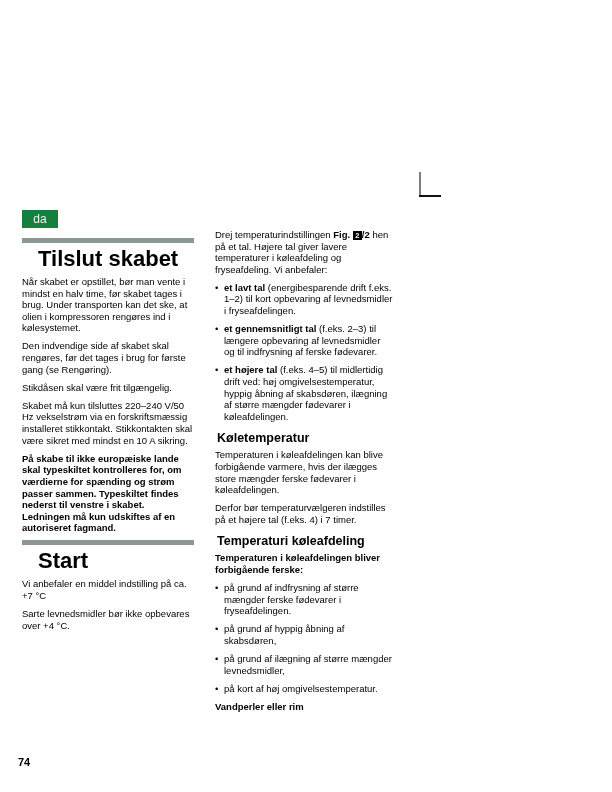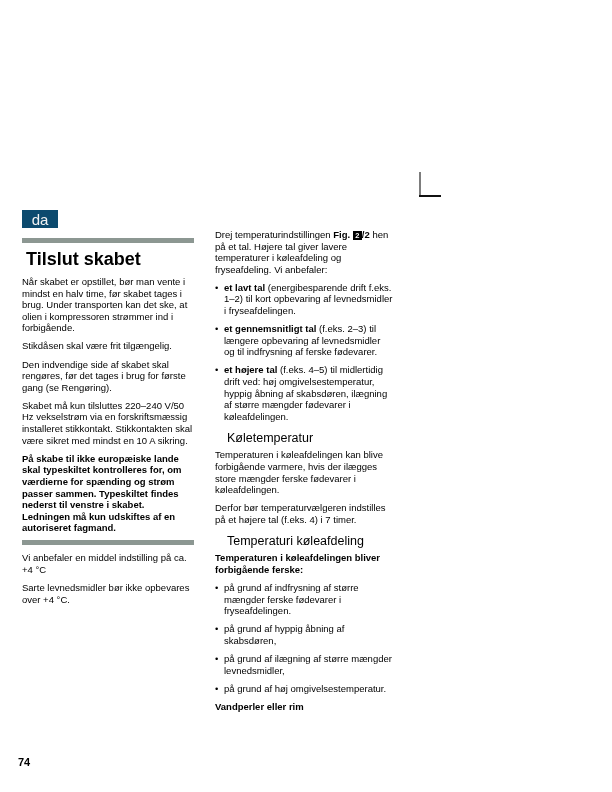--- a/index.html
+++ b/index.html
@@ -7,42 +7,42 @@
     width: 612px; height: 792px;
     background: #ffffff;
     font-family: "Liberation Sans", sans-serif;
     color: #000;
     position: relative;
     overflow: hidden;
   }
   .lang-badge {
     position: absolute; left: 22px; top: 210px;
     width: 36px; height: 18px;
-    background: #0c4a6e; color: #f2f2f2;
-    font-size: 15px;
+    background: #15803d; color: #f2f2f2;
+    font-size: 12px;
     display: flex; align-items: center; justify-content: center;
   }
   .crop-mark-v {
     position: absolute; left: 419px; top: 172px;
     width: 2px; height: 25px; background: #7d7d7d;
   }
   .crop-mark-h {
     position: absolute; left: 419px; top: 195px;
     width: 22px; height: 2px; background: #111;
   }
   .col {
     position: absolute;
     font-size: 9.5px;
     line-height: 11.6px;
   }
   #left-col  { left: 22px;  top: 238px; width: 172px; }
   #right-col { left: 215px; top: 229px; width: 178px; }
   .rule { height: 5px; background: #8c9792; margin: 0 0 7px 0; }
-  h1 { font-size: 18px; line-height: 18px; margin: 1px 0 8px 4px; font-weight: bold; }
-  h2 { font-size: 12.5px; line-height: 14px; margin: 9px 0 4px 12px; font-weight: normal; }
+  h1 { font-size: 22px; line-height: 18px; margin: 1px 0 8px 16px; font-weight: bold; }
+  h2 { font-size: 12.5px; line-height: 14px; margin: 9px 0 4px 2px; font-weight: bold; }
   p  { margin: 0 0 6.5px 0; }
   p.bold { font-weight: bold; }
   .bullet { display: flex; margin: 0 0 6.5px 0; }
   .bullet .marker { width: 9px; flex: none; }
   .figbox {
     display: inline-block;
     background: #000; color: #fff;
     font-weight: bold; font-size: 7.5px;
     width: 9px; height: 9px; line-height: 9.5px;
     text-align: center;
@@ -57,27 +57,28 @@
 <body>
 
 <div class="lang-badge">da</div>
 
 <div class="crop-mark-v"></div>
 <div class="crop-mark-h"></div>
 
 <div class="col" id="left-col">
     <div class="rule"></div>
     <h1>Tilslut skabet</h1>
-    <p>Når skabet er opstillet, bør man vente i mindst en halv time, før skabet tages i brug. Under transporten kan det ske, at olien i kompressoren strømmer ind i forbigående.</p>
+    <p>Når skabet er opstillet, bør man vente i mindst en halv time, før skabet tages i brug. Under transporten kan det ske, at olien i kompressoren rengøres ind i kølesystemet.</p>
+    <p>Den indvendige side af skabet skal rengøres, før det tages i brug for første gang (se Rengøring).</p>
     <p>Stikdåsen skal være frit tilgængelig.</p>
-    <p>Den indvendige side af skabet skal rengøres, før det tages i brug for første gang (se Rengøring).</p>
     <p>Skabet må kun tilsluttes 220–240 V/50 Hz vekselstrøm via en forskriftsmæssig installeret stikkontakt. Stikkontakten skal være sikret med mindst en 10 A sikring.</p>
     <p class="bold">På skabe til ikke europæiske lande skal typeskiltet kontrolleres for, om værdierne for spænding og strøm passer sammen. Typeskiltet findes nederst til venstre i skabet. Ledningen må kun udskiftes af en autoriseret fagmand.</p>
     <div class="rule"></div>
-    <p>Vi anbefaler en middel indstilling på ca. +4 °C</p>
+    <h1>Start</h1>
+    <p>Vi anbefaler en middel indstilling på ca. +7 °C</p>
     <p>Sarte levnedsmidler bør ikke opbevares over +4 °C.</p>
   </div>
 <div class="col" id="right-col">
     <p>Drej temperaturindstillingen <b>Fig. </b><span class="figbox">2</span><b>/2</b> hen på et tal. Højere tal giver lavere temperaturer i køleafdeling og fryseafdeling. Vi anbefaler:</p>
     <div class="bullet">
       <span class="marker">•</span>
       <span><b>et lavt tal</b> (energibesparende drift f.eks. 1–2) til kort opbevaring af levnedsmidler i fryseafdelingen.</span>
     </div>
     <div class="bullet">
       <span class="marker">•</span>
@@ -99,18 +100,18 @@
     <div class="bullet">
       <span class="marker">•</span>
       <span>på grund af hyppig åbning af skabsdøren,</span>
     </div>
     <div class="bullet">
       <span class="marker">•</span>
       <span>på grund af ilægning af større mængder levnedsmidler,</span>
     </div>
     <div class="bullet">
       <span class="marker">•</span>
-      <span>på grund af høj omgivelsestemperatur.</span>
+      <span>på kort af høj omgivelsestemperatur.</span>
     </div>
     <p class="bold">Vandperler eller rim</p>
   </div>
 
 <div class="page-number">74</div>
 
 </body></html>

